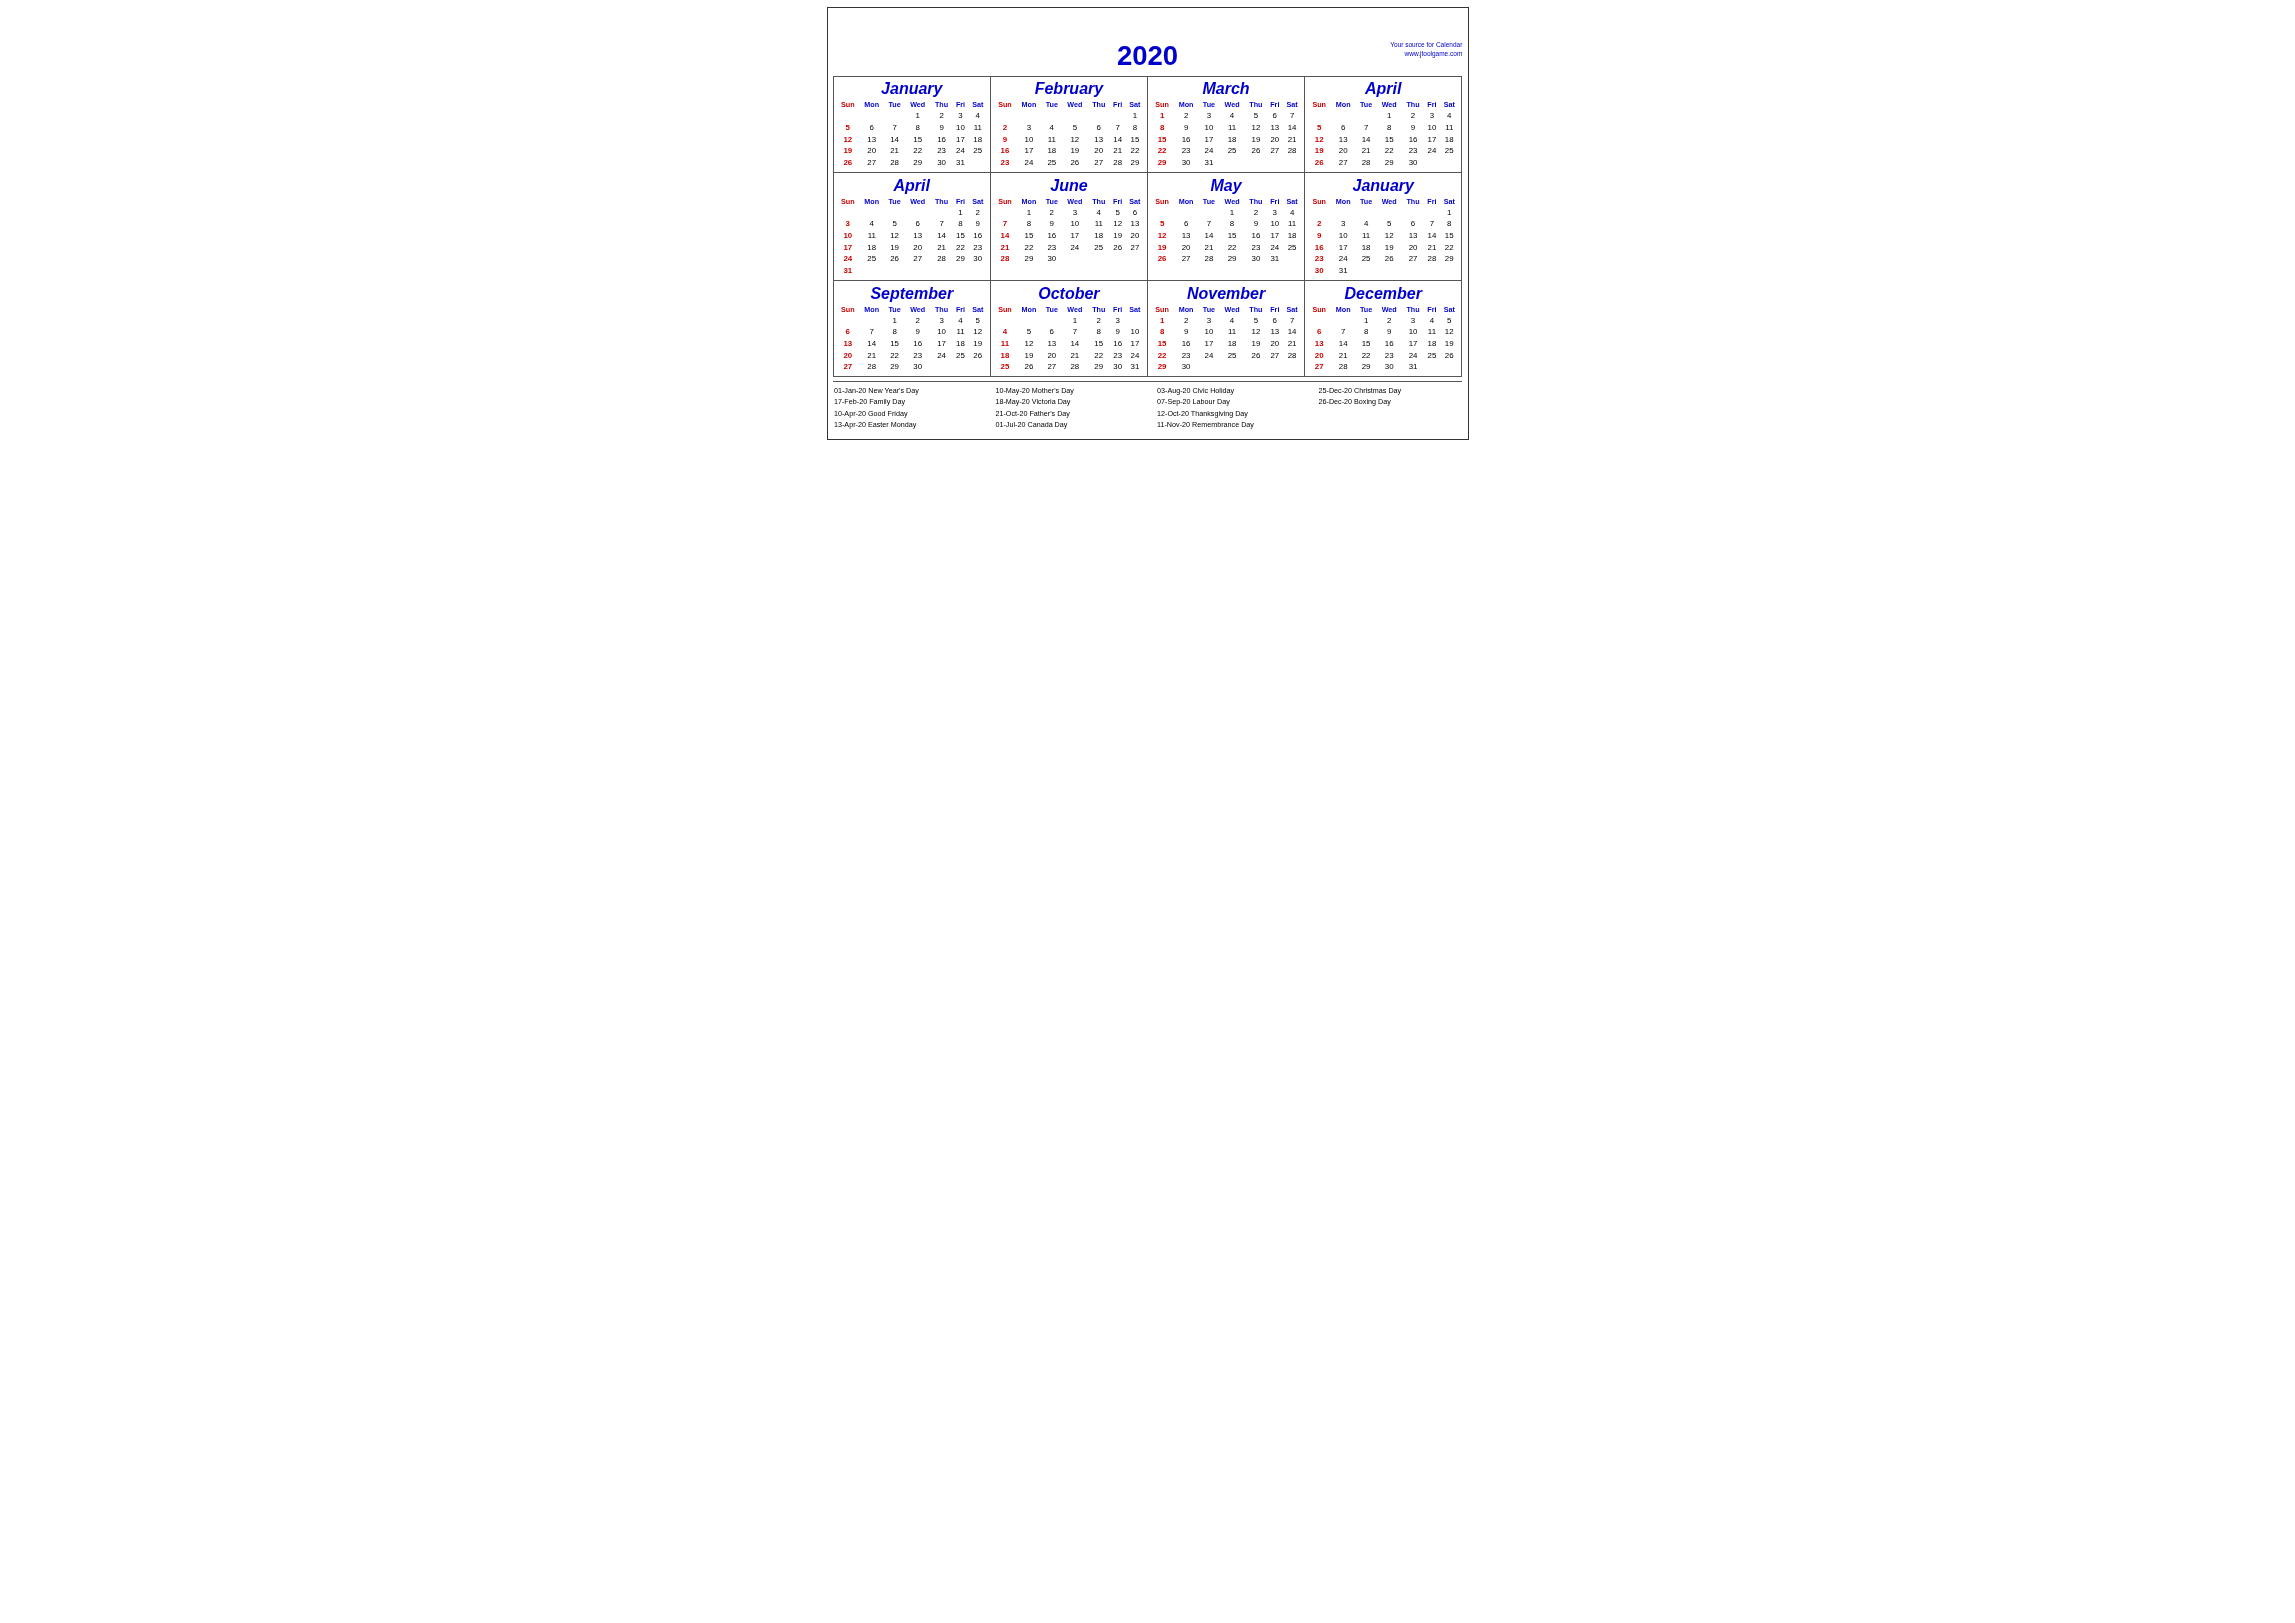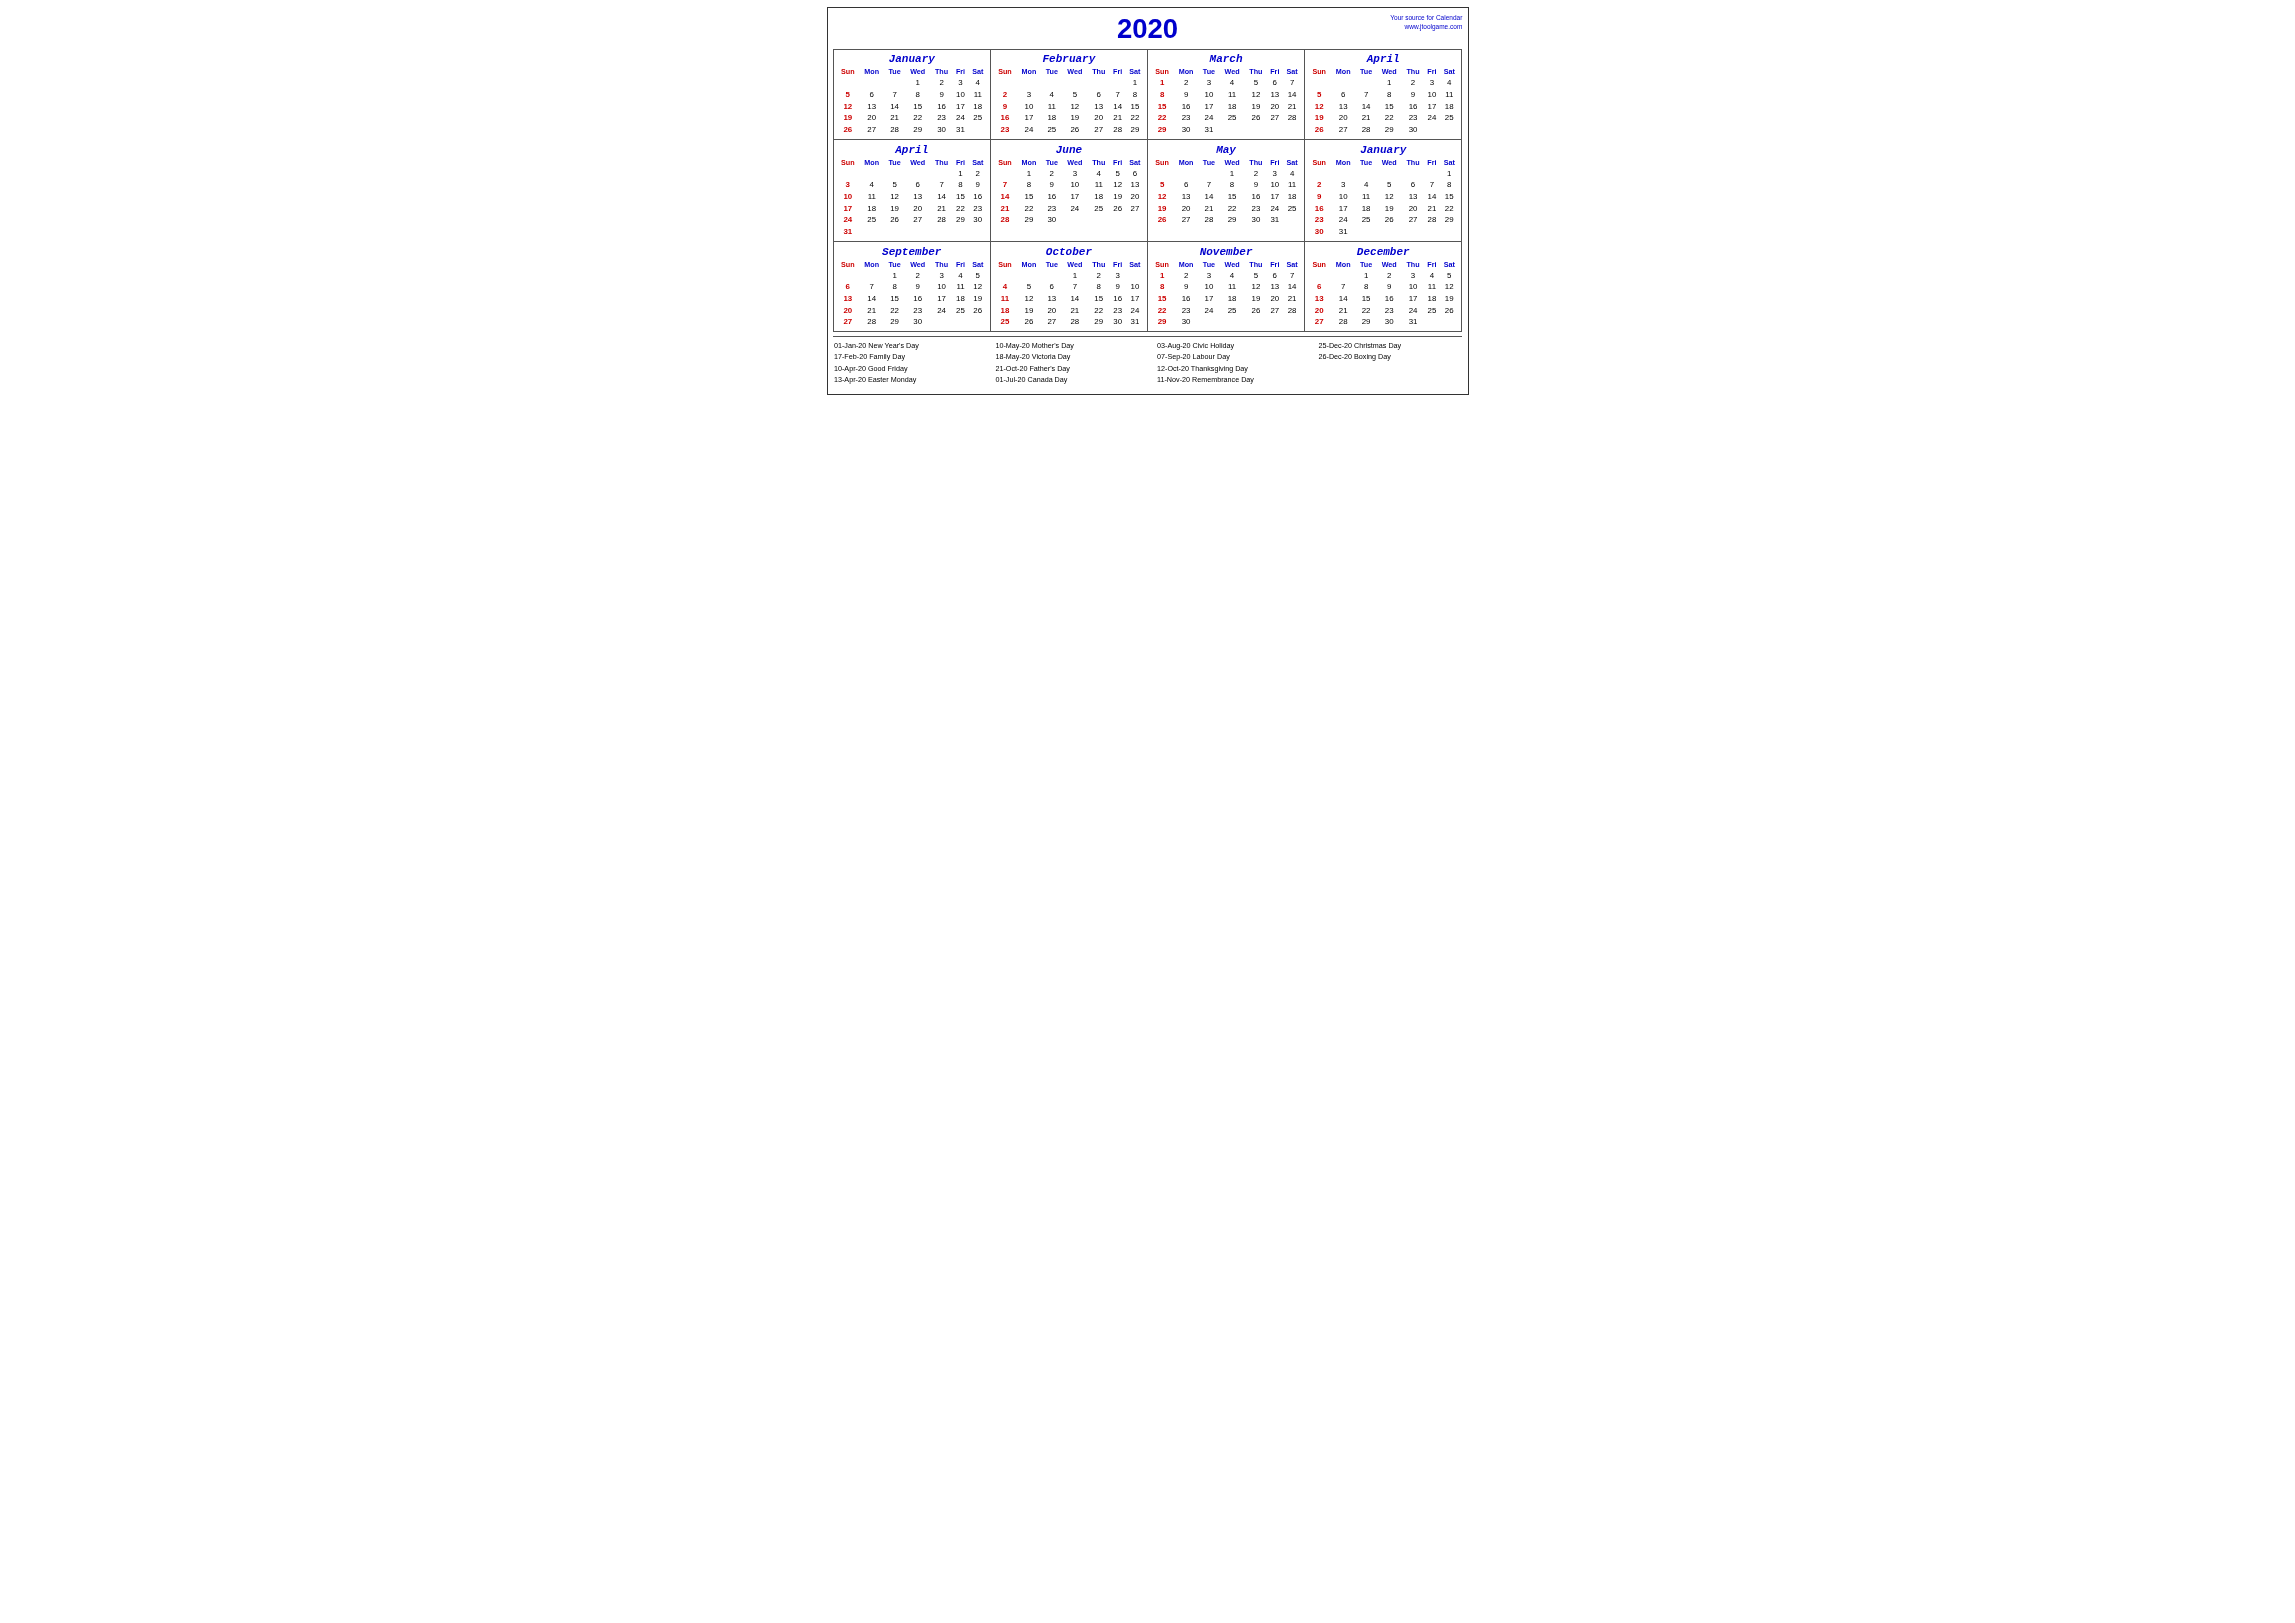--- a/index.html
+++ b/index.html
@@ -14,20 +14,21 @@
       border: 1.3px solid #333;
       padding: 5.2px;
       background: #fff;
     }
     .header {
       display: flex;
       align-items: center;
       justify-content: center;
       position: relative;
       margin-bottom: 3.9px;
+      margin-top: 27px;
     }
     .year-title {
       font-size: 27.5px;
       font-weight: bold;
       color: #00c;
       text-align: center;
       flex: 1;
     }
     .site-info {
       position: absolute;
@@ -44,26 +45,25 @@
       border-left: 0.7px solid #555;
       border-top: 0.7px solid #555;
     }
     .month-block {
       border-right: 0.7px solid #555;
       border-bottom: 0.7px solid #555;
       padding: 3.9px 2.6px;
     }
     .month-name {
       text-align: center;
-      font-size: 11px;
+      font-size: 16px;
       font-weight: bold;
       font-style: italic;
       color: #00c;
       margin-bottom: 1.3px;
-      font-family: Liberation Mono, monospace;
     }
     .cal-table {
       width: 100%;
       border-collapse: collapse;
       font-size: 7.9px;
     }
     .cal-table th {
       text-align: center;
       padding: 0.7px 0;
       font-weight: bold;

